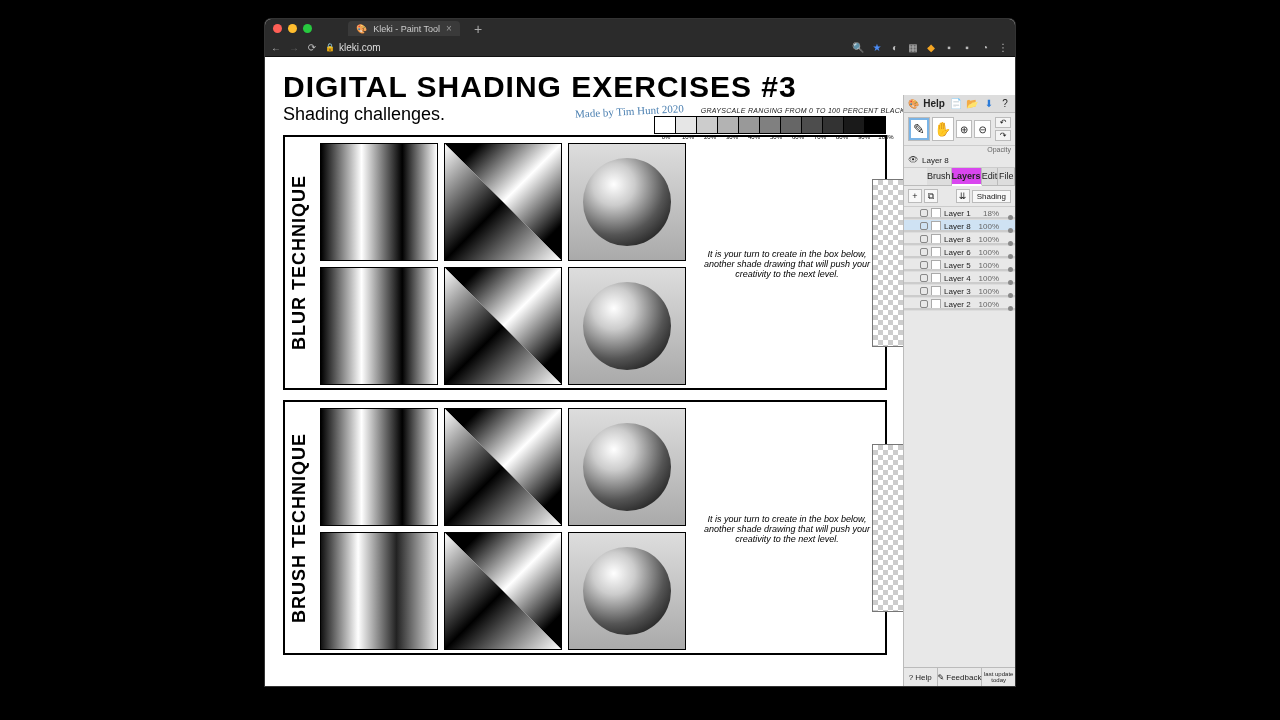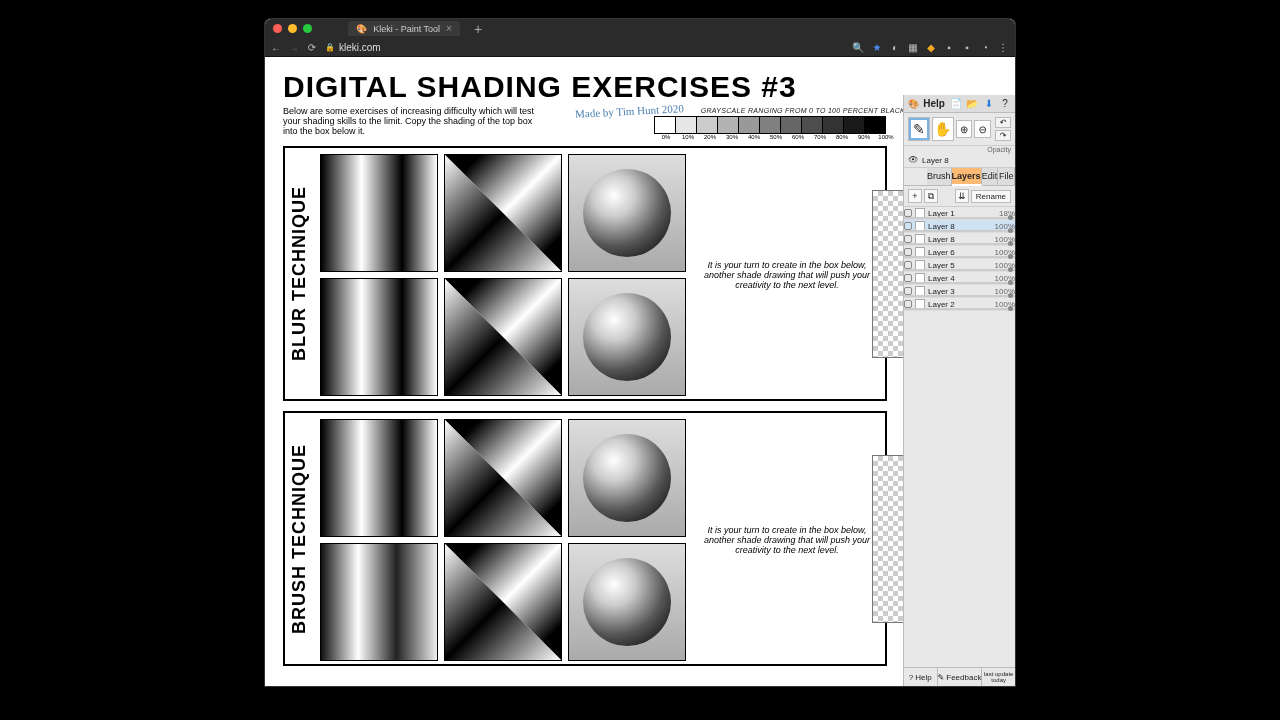--- a/index.html
+++ b/index.html
@@ -255,31 +255,31 @@
   .tabs {
     display:flex; border-bottom:1px solid #bbb;padding-left:23px;
   }
   .ptab {
     flex:1; text-align:center;
     padding:3px 0;
     font-size:9px;
     background:#ddd;
     border-right:1px solid #bbb;
   }
-  .ptab.active { background:#fdba74; font-weight:bold; border-bottom:2px solid #fff; margin-bottom:-1px;}
+  .ptab.active { background:#d946ef; font-weight:bold; border-bottom:2px solid #fff; margin-bottom:-1px;}
   .layer-tools{
     display:flex;gap:2px;padding:3px 4px;align-items:center;
     border-bottom:1px solid #ccc;
   }
   .lt{width:14px;height:14px;border:1px solid #bbb;background:#f8f8f8;font-size:9px;display:flex;align-items:center;justify-content:center;}
   .rename{font-size:8px;border:1px solid #bbb;background:#f8f8f8;padding:1px 4px;}
   .layerlist{display:flex;flex-direction:column;}
   .layer{
     display:flex;align-items:center;
-    padding:1px 0; gap:3px;
+    padding:1px 16px; gap:3px;
     border-bottom:1px solid #ddd;
     font-size:8px;
     position:relative;
   }
   .layer.sel{background:#cfe2f3;}
   .layer .eye{width:8px;height:8px;border:1px solid #888;border-radius:2px;}
   .layer .thumb{width:10px;height:10px;background:#fff;border:1px solid #aaa;}
   .layer .nm{flex:1;}
   .layer .op{color:#666;}
   .layer .bar{position:absolute;left:0;right:0;bottom:0;height:2px;background:#ccc;}
@@ -330,22 +330,22 @@
       <span>▪</span>
       <span>◔</span>
       <span>⋮</span>
     </div>
   </div>
 
   <div class="page">
 
     <div class="sheet">
       <div class="title">DIGITAL SHADING EXERCISES #3</div>
+      <div class="subtitle">Shading challenges.</div>
       <div class="credit">Made by Tim Hunt 2020</div>
-      <div class="intro">Below are some exercises of increasing difficulty which will test your shading skills to the limit. Copy the shading of the top box into the box below it.</div>
 
       <div class="scaleblock">
         <div class="scale-cap">GRAYSCALE RANGING FROM 0 TO 100 PERCENT BLACK</div>
         <div class="swatches">
           <div class="swatch" style="background:#fff"></div>
           <div class="swatch" style="background:#e6e6e6"></div>
           <div class="swatch" style="background:#ccc"></div>
           <div class="swatch" style="background:#b3b3b3"></div>
           <div class="swatch" style="background:#999"></div>
           <div class="swatch" style="background:#808080"></div>
@@ -431,21 +431,21 @@
         <div class="ptab">Brush</div>
         <div class="ptab active">Layers</div>
         <div class="ptab">Edit</div>
         <div class="ptab">File</div>
       </div>
       <div class="layer-tools">
         <div class="lt">+</div>
         <div class="lt">⧉</div>
         <div style="flex:1"></div>
         <div class="lt">⇊</div>
-        <div class="rename">Rename</div>
+        <div class="rename">Shading</div>
       </div>
       <div class="layerlist">
         <div class="layer">
             <span class="eye"></span>
             <span class="thumb"></span>
             <span class="nm">Layer 1</span>
             <span class="op">18%</span>
             <div class="bar"></div>
           </div>
         <div class="layer sel">

